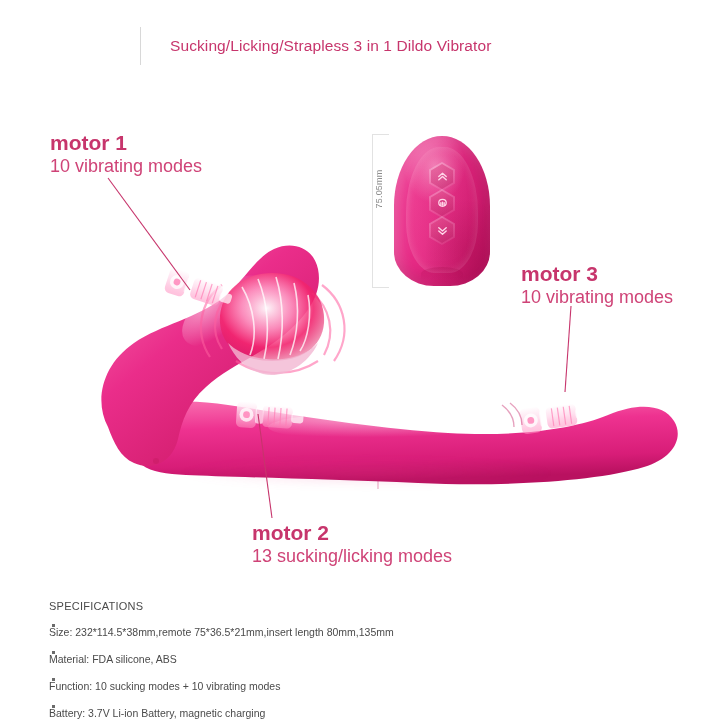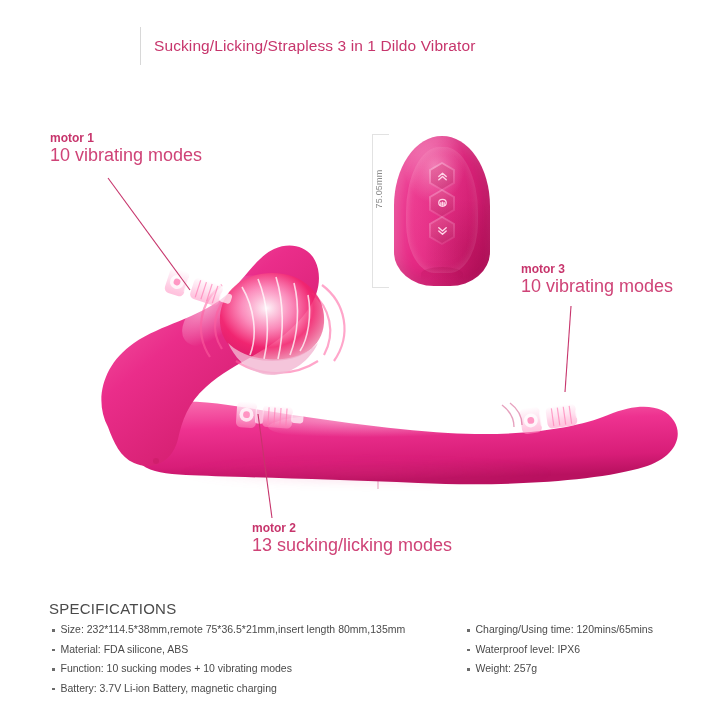--- a/index.html
+++ b/index.html
@@ -23,40 +23,41 @@
   }
 
   
   .title-wrap {
     position: absolute;
     left: 140px;
     top: 26px;
     display: flex;
     align-items: center;
     height: 40px;
+    gap: 16px;
   }
   .title-rule {
     width: 1px;
     height: 38px;
     background: #d8d8d8;
     margin-right: 13px;
   }
   .title-text {
     color: #c7356c;
     font-size: 15.5px;
     font-weight: 400;
     letter-spacing: 0.1px;
     white-space: nowrap;
   }
 
   
   .callout { position: absolute; white-space: nowrap; }
   .callout .c-title {
     color: #c7356c;
-    font-size: 12px;
+    font-size: 21px;
     font-weight: 700;
     line-height: 1.18;
   }
   .callout .c-sub {
     color: #cf4377;
     font-size: 18px;
     font-weight: 400;
     line-height: 1.2;
   }
   #callout-motor1 { left: 50px; top: 131px; }
@@ -175,38 +176,39 @@
 
   
   .specs {
     position: absolute;
     left: 49px;
     top: 600px;
     width: 640px;
   }
   .specs-head {
     color: #4a4a4a;
-    font-size: 15px;
+    font-size: 11px;
     letter-spacing: 0.25px;
     margin-bottom: 7px;
   }
   .specs-cols {
     display: flex;
     align-items: flex-start;
   }
   .spec-col-left { width: 415px; }
   .spec-col-right { width: 225px; }
   .spec-item {
     display: flex;
     align-items: flex-start;
     color: #4a4a4a;
     font-size: 10.5px;
     line-height: 1.0;
     margin-bottom: 9px;
     white-space: nowrap;
+    flex-direction: column;
   }
   .spec-bullet {
     width: 2.5px; height: 2.5px;
     background: #6b6b6b;
     margin: 5px 6px 0 3px;
     flex: none;
   }
 </style>
 </head>
 <body>
@@ -427,30 +429,16 @@
         </div>
         <div class="spec-item">
           <span class="spec-bullet"></span>
           <span>Function: 10 sucking modes + 10 vibrating modes</span>
         </div>
         <div class="spec-item">
           <span class="spec-bullet"></span>
           <span>Battery: 3.7V Li-ion Battery, magnetic charging</span>
         </div>
       </div>
-      <div class="spec-col-right">
-        <div class="spec-item">
-          <span class="spec-bullet"></span>
-          <span>Charging/Using time: 120mins/65mins</span>
-        </div>
-        <div class="spec-item">
-          <span class="spec-bullet"></span>
-          <span>Waterproof level: IPX6</span>
-        </div>
-        <div class="spec-item">
-          <span class="spec-bullet"></span>
-          <span>Weight: 257g</span>
-        </div>
-      </div>
     </div>
   </div>
 
 </div>
 
 </body></html>

